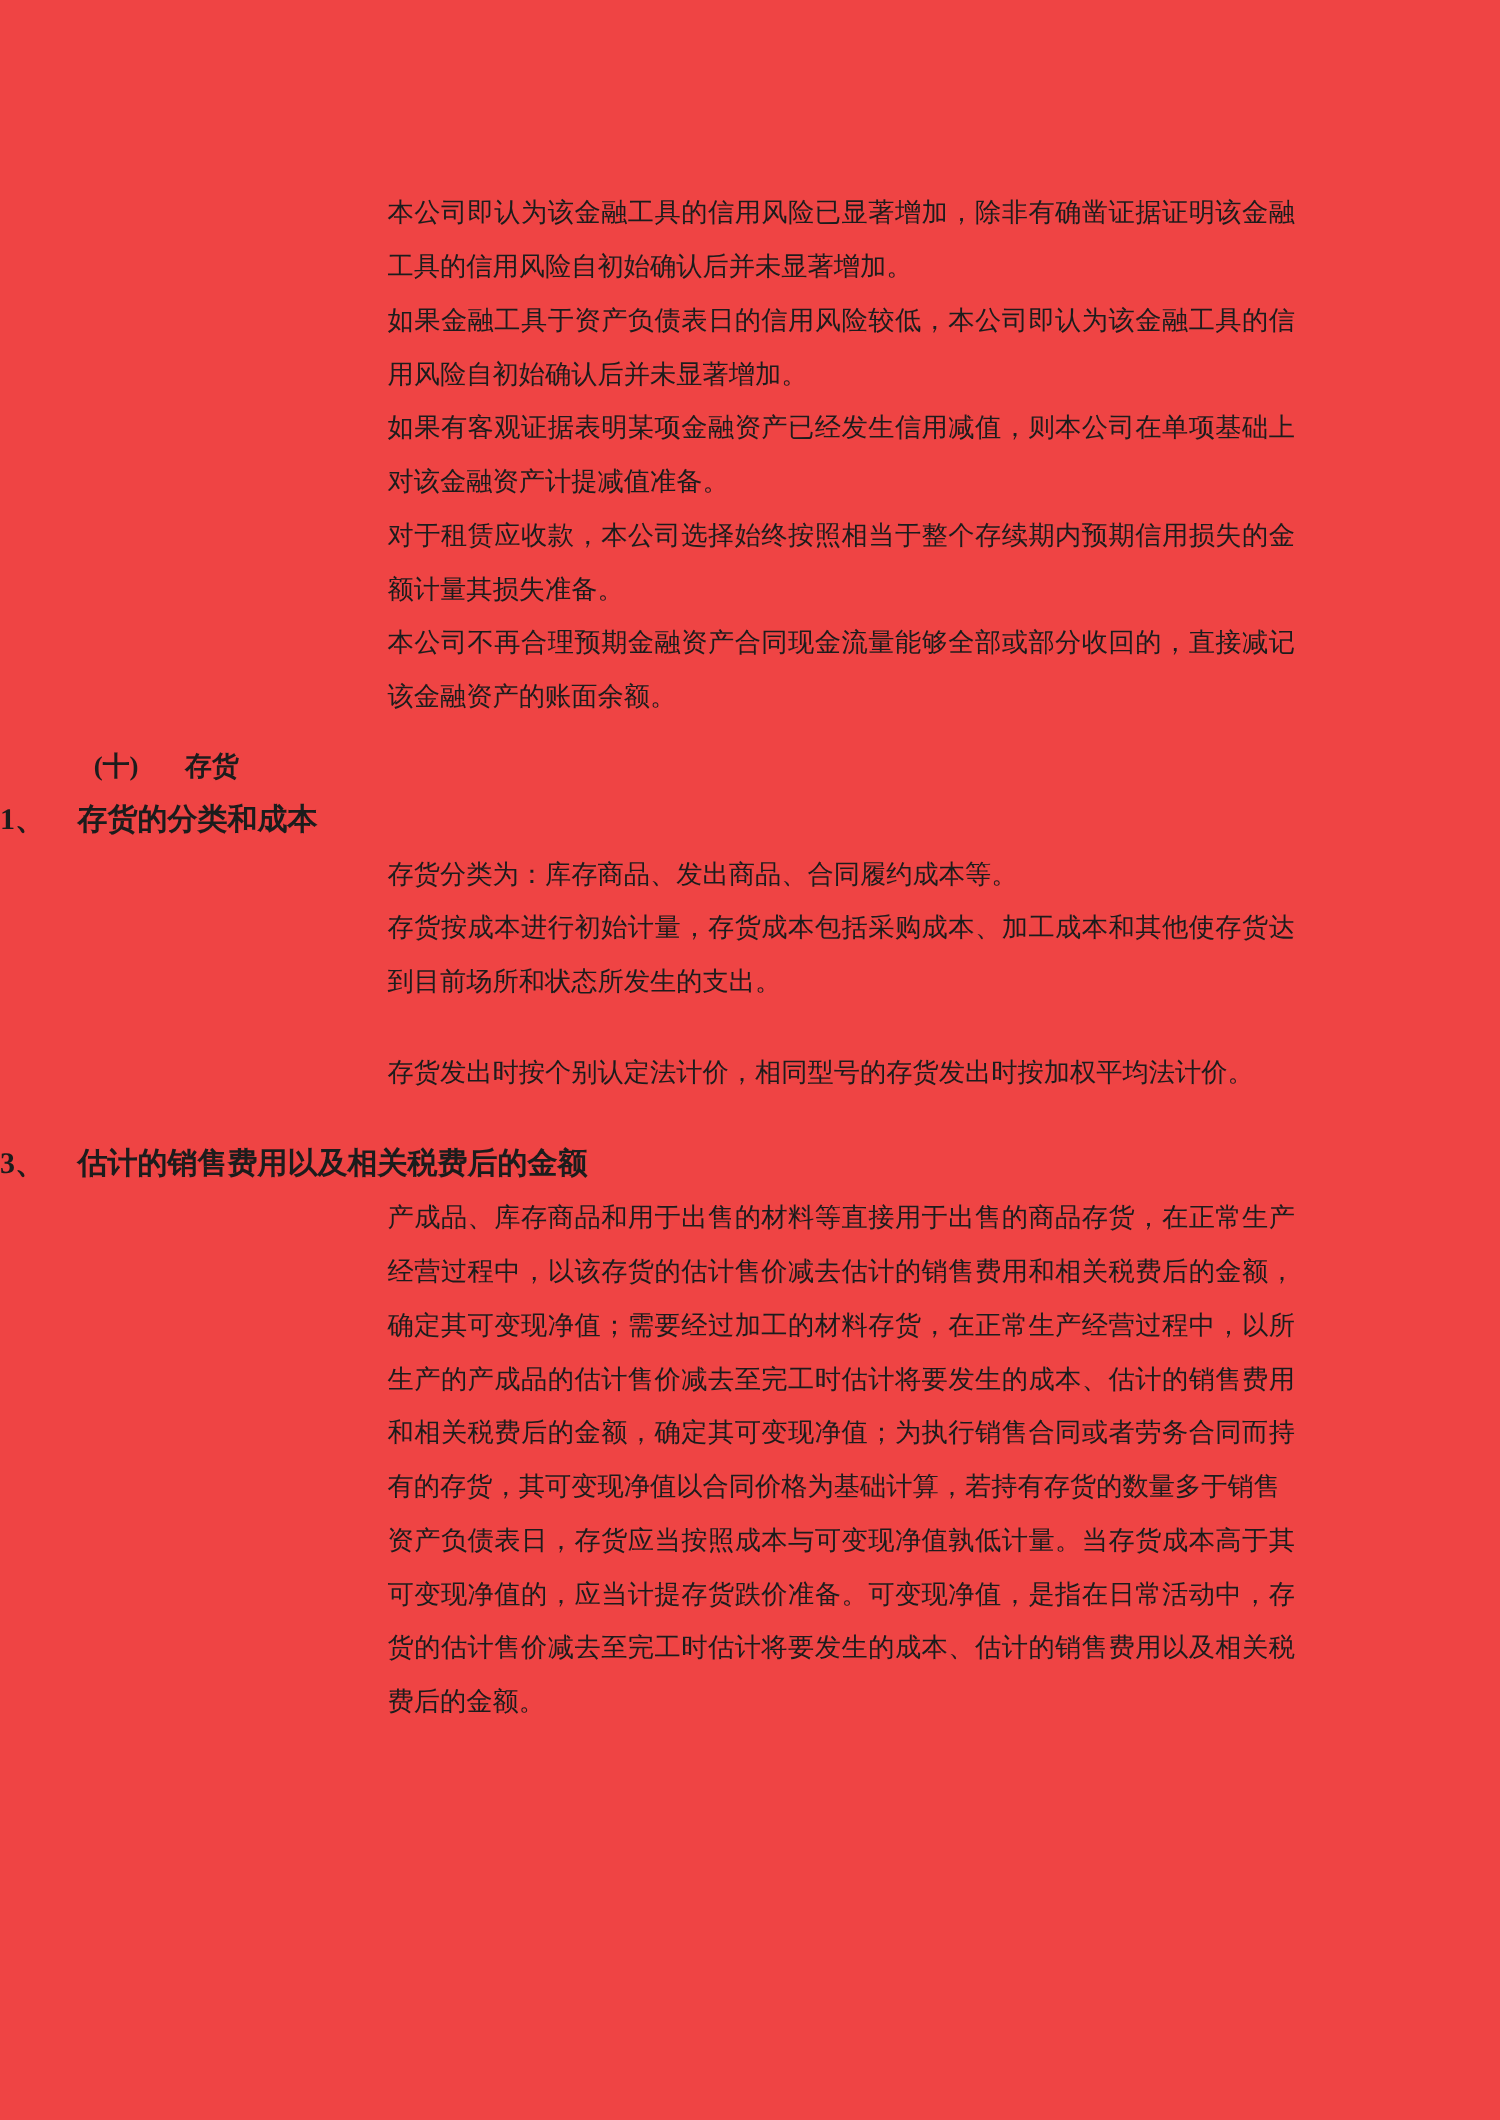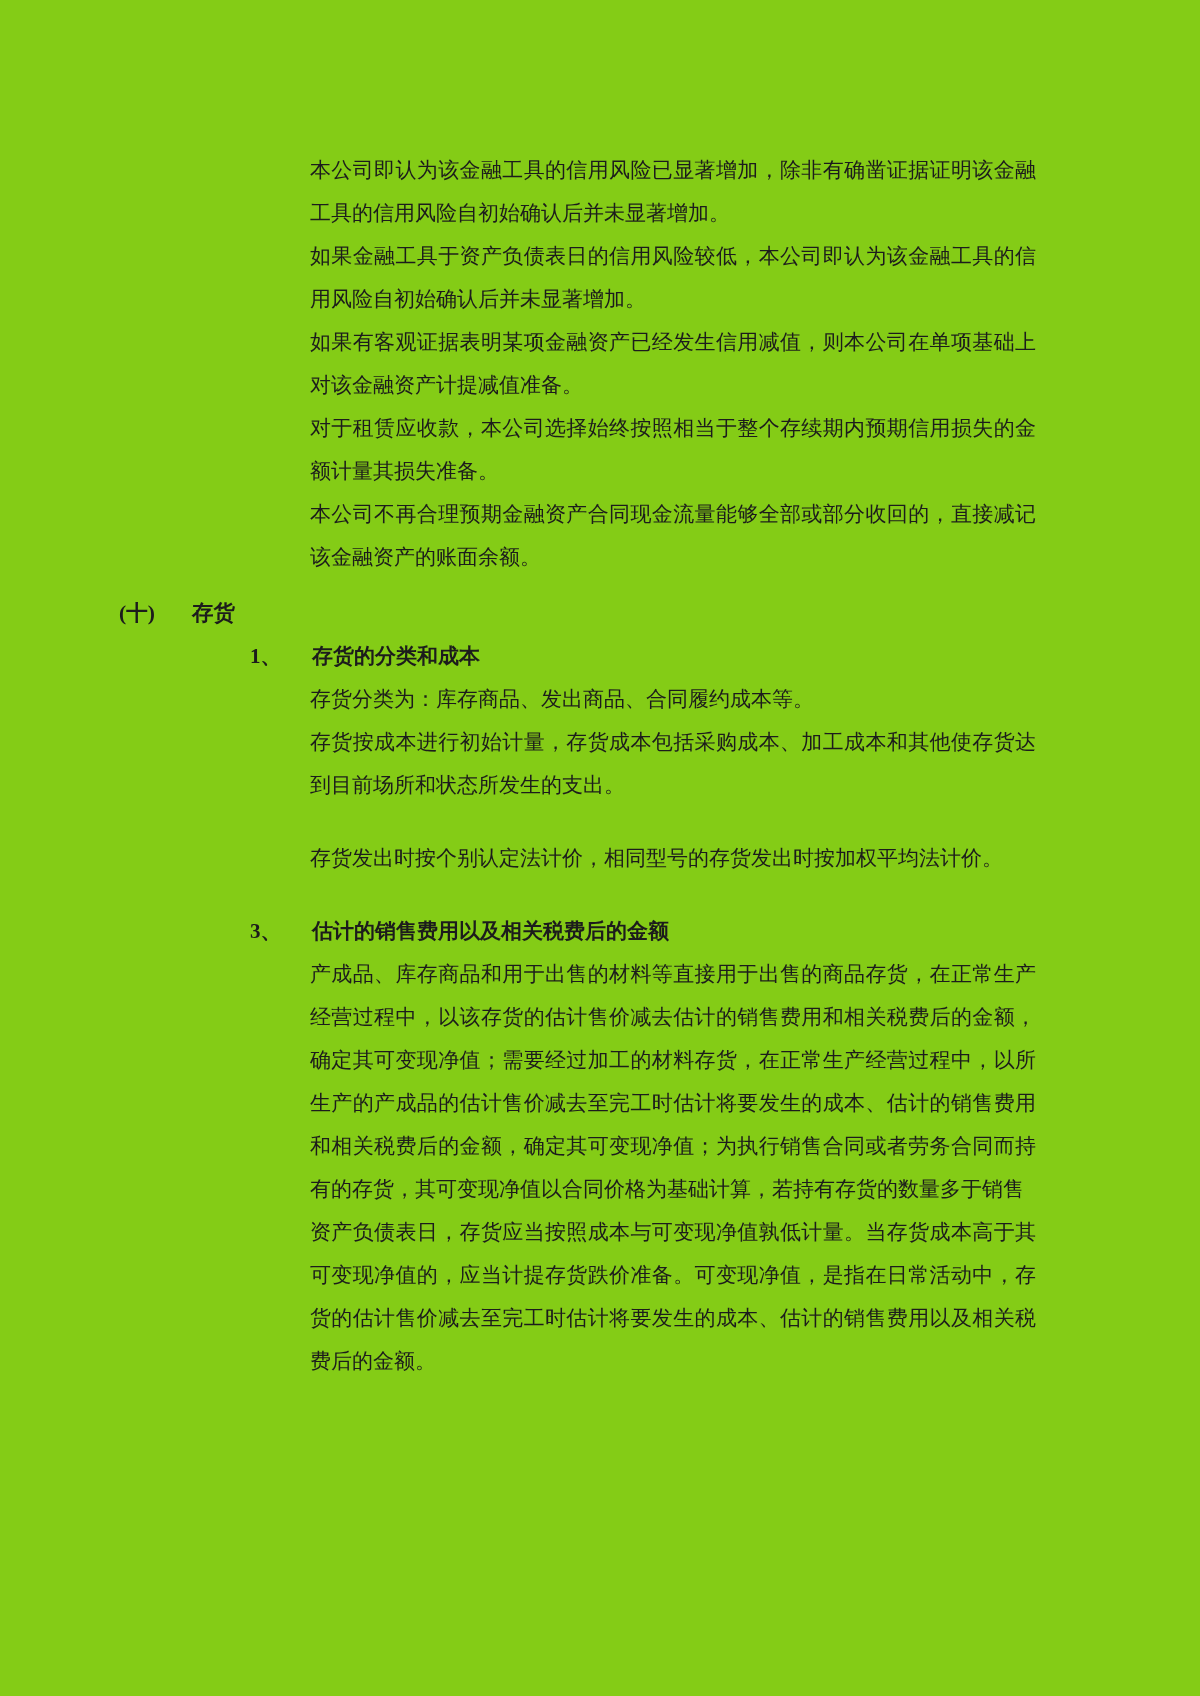--- a/index.html
+++ b/index.html
@@ -4,53 +4,52 @@
 <style>
   html, body {
     margin: 0;
     padding: 0;
     background: #ffffff;
   }
   .page {
     position: relative;
     width: 1200px;
     height: 1696px;
-    background: #84cc16;
+    background: #ef4444;
     color: #1c1c1c;
     font-family: "Liberation Serif", "DejaVu Serif", serif;
     overflow: hidden;
   }
   .content {
     position: absolute;
     top: 149px;
     left: 0;
     right: 0;
   }
   .body-par {
     margin: 0 0 0 310px;
     width: 726px;
     font-size: 21px;
     line-height: 43px;
     text-align: justify;
     text-justify: inter-ideograph;
   }
   .section-heading {
     margin-top: 12px;
-    padding-left: 119px;
+    padding-left: 75px;
     font-size: 21.5px;
     line-height: 44px;
     font-weight: 700;
   }
   .sec-num {
     display: inline-block;
     width: 73px;
   }
   .sub-heading {
-    padding-left: 250px;
-    font-size: 21px;
+    font-size: 24px;
     line-height: 43px;
     font-weight: 700;
   }
   .sub-num {
     display: inline-block;
     width: 62px;
   }
   .subsection.gap {
     margin-top: 30px;
   }

